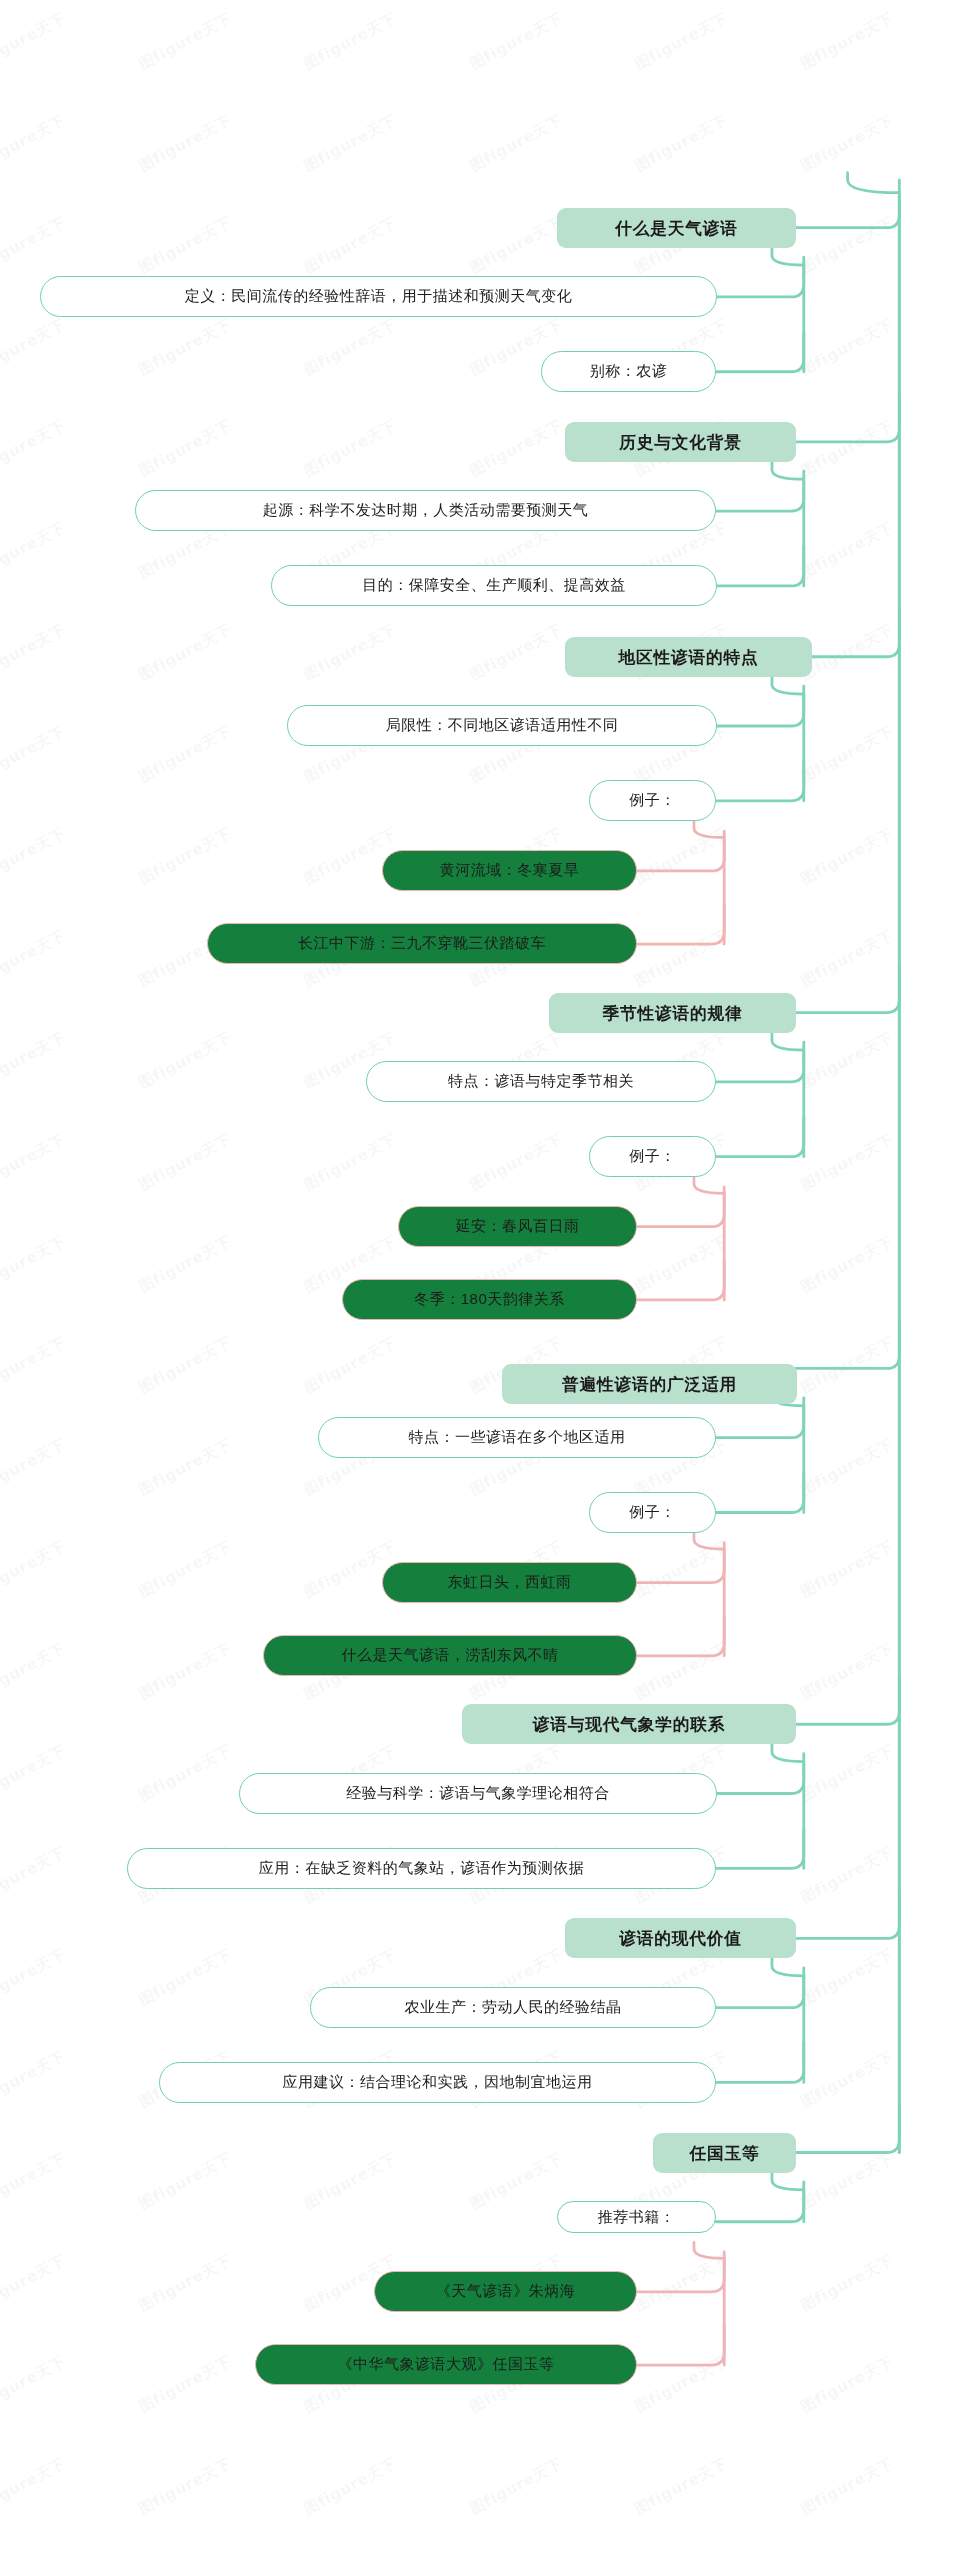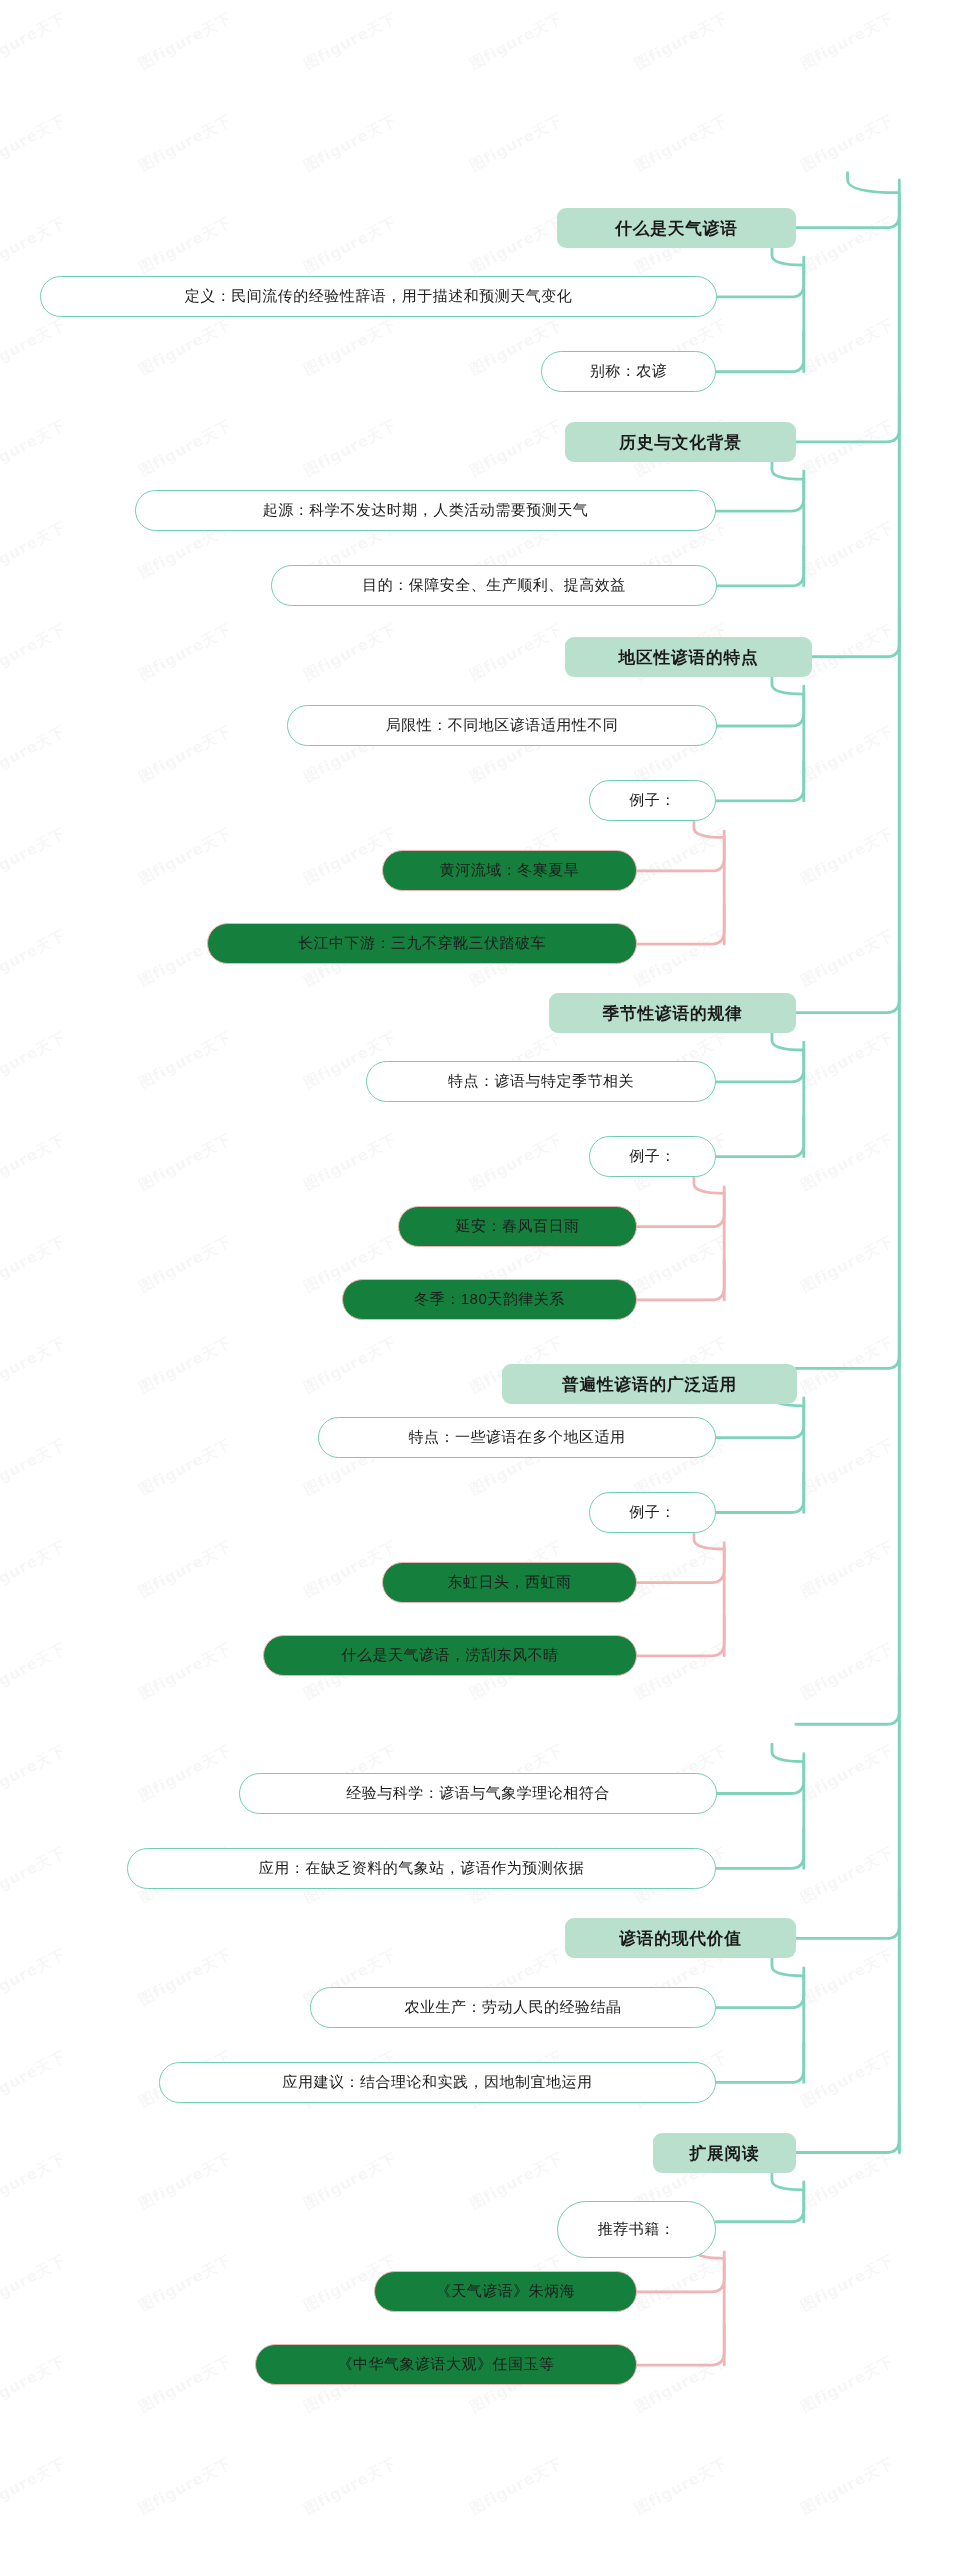--- a/index.html
+++ b/index.html
@@ -322,23 +322,24 @@
     <div class="node branch" id="n-b3" style="width: 247px; height: 40px; left: 549px; top: 993px;">季节性谚语的规律</div>
     <div class="node leaf" id="n-b3c0" style="width: 350px; height: 41px; left: 366px; top: 1061px;">特点：谚语与特定季节相关</div>
     <div class="node leaf" id="n-b3c1" style="width: 127px; height: 41px; left: 589px; top: 1136px;">例子：</div>
     <div class="node example" id="n-b3e0" style="width: 239px; height: 41px; left: 398px; top: 1206px;">延安：春风百日雨</div>
     <div class="node example" id="n-b3e1" style="width: 295px; height: 41px; left: 342px; top: 1279px;">冬季：180天韵律关系</div>
     <div class="node branch" id="n-b4" style="width: 295px; height: 40px; left: 502px; top: 1348px; margin-top: 16px;">普遍性谚语的广泛适用</div>
     <div class="node leaf" id="n-b4c0" style="width: 398px; height: 41px; left: 318px; top: 1417px;">特点：一些谚语在多个地区适用</div>
     <div class="node leaf" id="n-b4c1" style="width: 127px; height: 41px; left: 589px; top: 1492px;">例子：</div>
     <div class="node example" id="n-b4e0" style="width: 255px; height: 41px; left: 382px; top: 1562px;">东虹日头，西虹雨</div>
     <div class="node example" id="n-b4e1" style="width: 374px; height: 41px; left: 263px; top: 1635px;">什么是天气谚语，涝刮东风不晴</div>
+    <div class="node branch" id="n-b5" style="width: 334px; height: 40px; left: 462px; top: 1704px;">谚语与现代气象学的联系</div>
     <div class="node leaf" id="n-b5c0" style="width: 478px; height: 41px; left: 239px; top: 1773px;">经验与科学：谚语与气象学理论相符合</div>
     <div class="node leaf" id="n-b5c1" style="width: 589px; height: 41px; left: 127px; top: 1848px;">应用：在缺乏资料的气象站，谚语作为预测依据</div>
     <div class="node branch" id="n-b6" style="width: 231px; height: 40px; left: 565px; top: 1918px;">谚语的现代价值</div>
     <div class="node leaf" id="n-b6c0" style="width: 406px; height: 41px; left: 310px; top: 1987px;">农业生产：劳动人民的经验结晶</div>
     <div class="node leaf" id="n-b6c1" style="width: 557px; height: 41px; left: 159px; top: 2062px;">应用建议：结合理论和实践，因地制宜地运用</div>
-    <div class="node branch" id="n-b7" style="width: 143px; height: 40px; left: 653px; top: 2133px;">扩展阅读</div>
-    <div class="node leaf" id="n-b7c0" style="width: 159px; height: 57px; left: 557px; top: 2201px;">推荐书籍：</div>
+    <div class="node branch" id="n-b7" style="width: 143px; height: 40px; left: 653px; top: 2133px;">任国玉等</div>
+    <div class="node leaf" id="n-b7c0" style="width: 159px; height: 32px; left: 557px; top: 2201px;">推荐书籍：</div>
     <div class="node example" id="n-b7e1" style="width: 382px; height: 41px; left: 255px; top: 2344px;">《中华气象谚语大观》任国玉等</div>
     <div class="node example" id="n-b7e0" style="width: 263px; height: 41px; left: 374px; top: 2271px;">《天气谚语》朱炳海</div>
   </div>
 
 
 </body></html>

